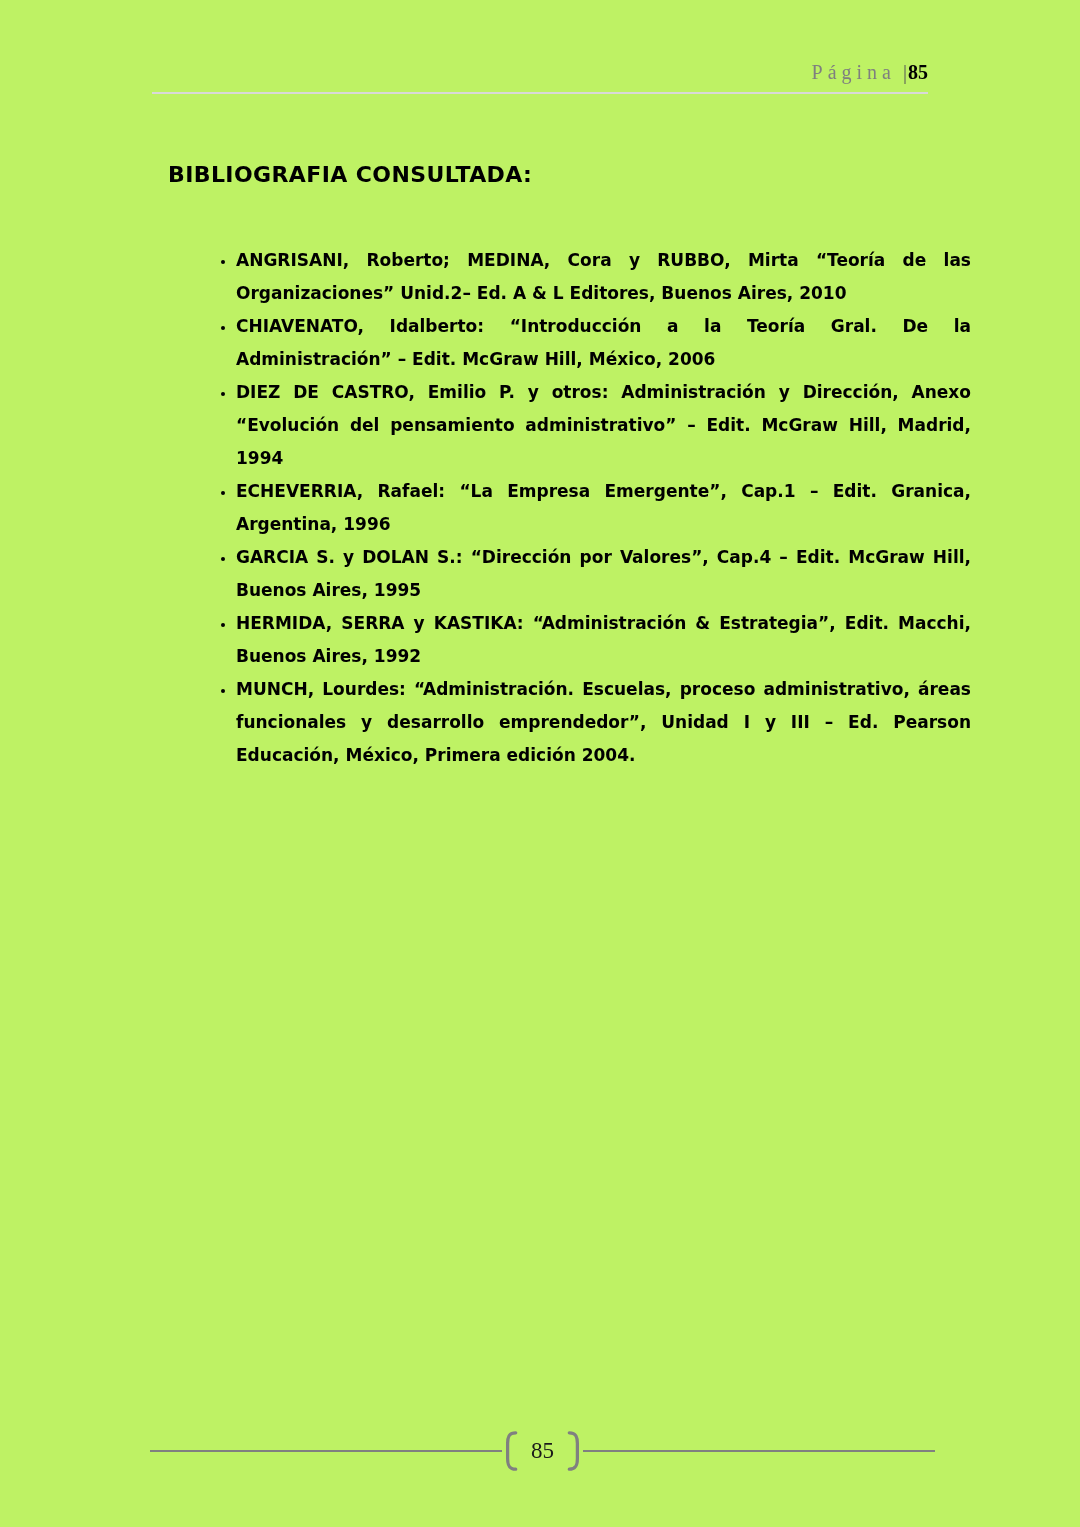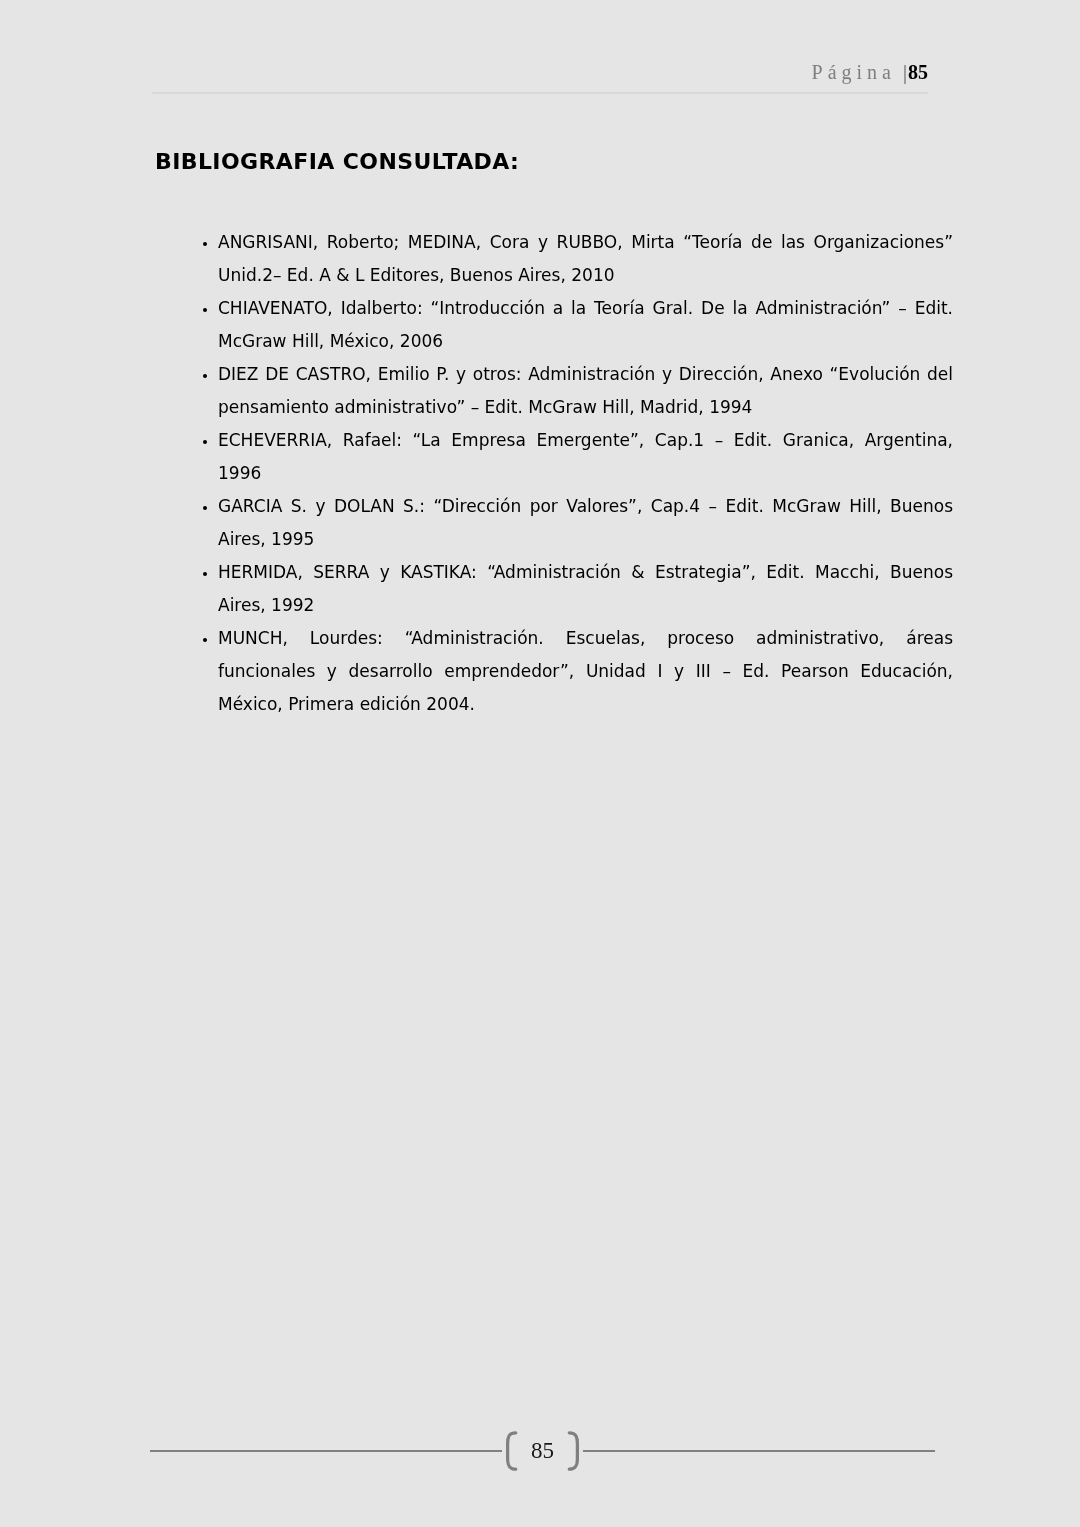--- a/index.html
+++ b/index.html
@@ -1,20 +1,20 @@
 <!DOCTYPE html>
 <html><head>
 <meta charset="utf-8">
 <style>
   html, body { margin: 0; padding: 0; background: #ffffff; }
   .page {
     position: relative;
     width: 1080px;
     height: 1527px;
-    background: #e5e5e5;
+    background: #bef264;
     font-family: "DejaVu Sans", "Liberation Sans", sans-serif;
     color: #000000;
     overflow: hidden;
   }
 
   
   .header {
     position: absolute;
     top: 58px;
     left: 152px;
@@ -35,37 +35,38 @@
     width: 776px;
     height: 2px;
     background: #d9d9d9;
   }
 
   
   .title {
     position: absolute;
     top: 149px;
     left: 155px;
-    margin: 0;
+    margin: 13px;
     font-size: 22px;
     font-weight: bold;
     letter-spacing: 0.4px;
     color: #000000;
     font-family: "DejaVu Sans", "Liberation Sans", sans-serif;
   }
 
   
   .bib-list {
     position: absolute;
     top: 226px;
     left: 190px;
     width: 735px;
-    margin: 0;
+    margin: 18px;
     padding: 0 0 0 28px;
     list-style: disc outside;
+    font-weight: bold;
   }
   .bib-list li {
     font-size: 17px;
     line-height: 33px;
     text-align: justify;
     color: #000000;
   }
   .bib-list li::marker { font-size: 14px; color: #000000; }
 
   

